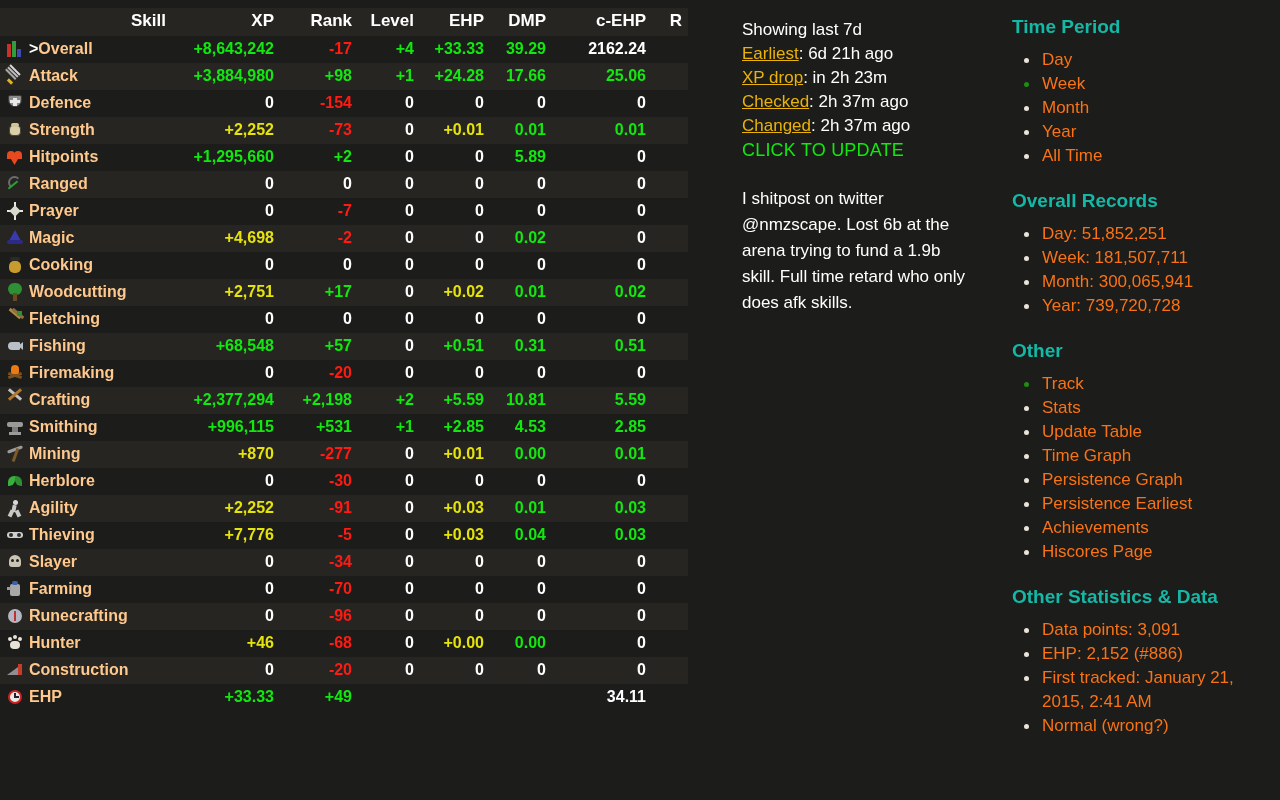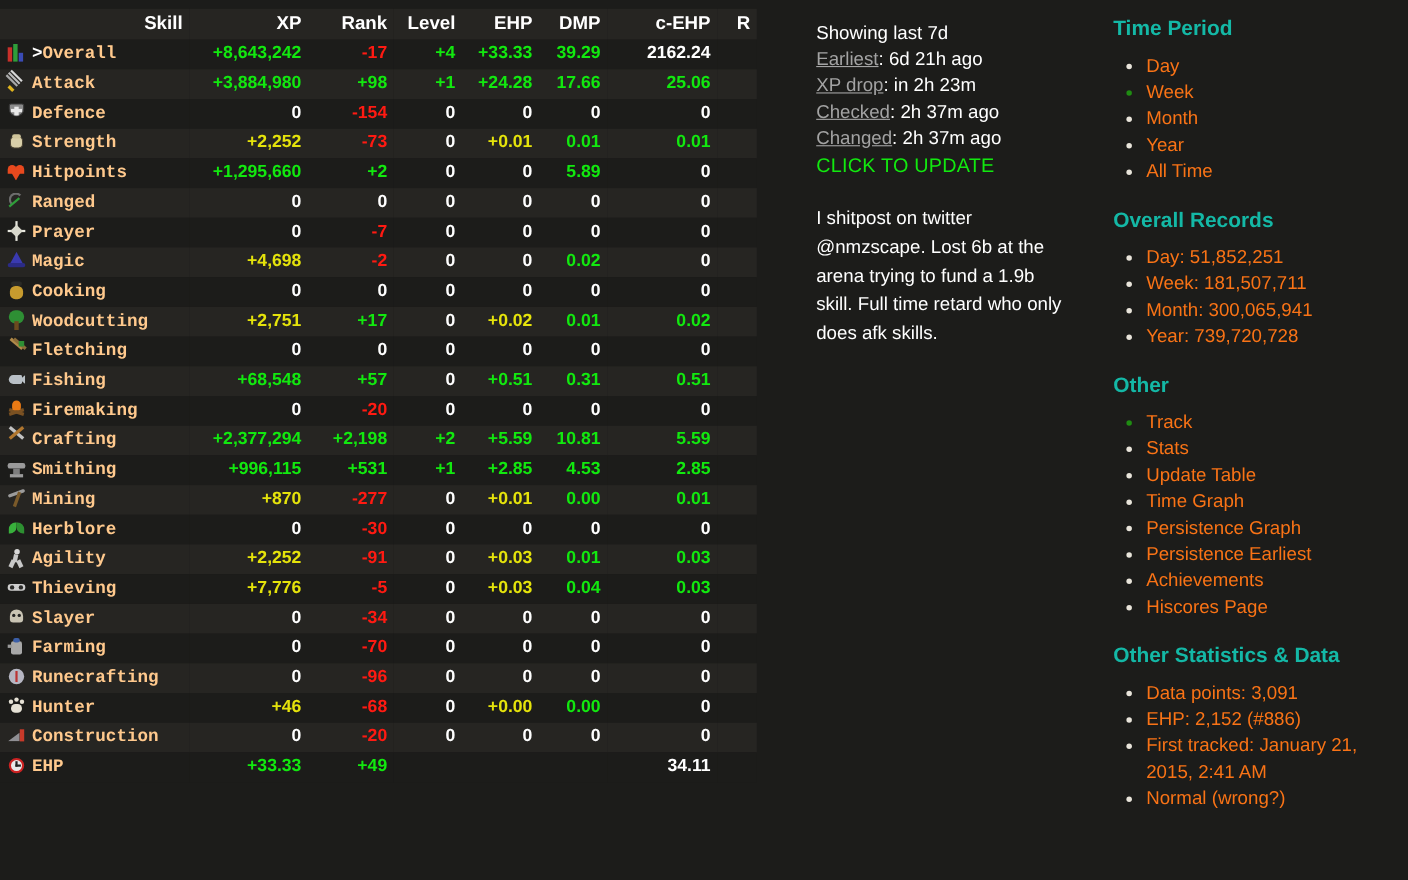--- a/index.html
+++ b/index.html
@@ -27,21 +27,21 @@
     color:#ffffff;
     background:#262522;
     font-size:17px;
     padding-bottom:5px;
   }
   th.h-skill{text-align:left;padding-left:6px;}
   th.link-col{color:#f0b080;}
   table.skills tr.r-even td{background:#262522;}
   table.skills tr.r-odd  td{background:#1c1c1a;}
   td.num{text-align:right;font-variant-numeric:tabular-nums;}
-  td.skillcell{text-align:left;font-family:Liberation Mono, monospace;}
+  td.skillcell{text-align:left;}
   .skillname{color:#ffc98d;}
   .gt{color:#ffffff;}
   .pos{color:#12e80f;}
   .neg{color:#ff1a12;}
   .zero{color:#ffffff;}
   .yel{color:#e5e30b;}
   .white{color:#ffffff;}
 
   
   col.c-skill{width:172px}
@@ -158,21 +158,21 @@
   .pepe i{position:absolute;display:block;}
   .pepe i:nth-child(1){left:1px;top:1px;width:18px;height:11px;background:#4e8a3a;border-radius:9px 9px 6px 6px;}
   .pepe i:nth-child(2){left:3px;top:2px;width:5px;height:5px;background:#f2f2ea;border-radius:50%;}
   .pepe i:nth-child(3){left:11px;top:2px;width:5px;height:5px;background:#f2f2ea;border-radius:50%;}
   .pepe i:nth-child(4){left:5px;top:4px;width:2px;height:2px;background:#111;border-radius:50%;}
   .pepe i:nth-child(5){left:13px;top:4px;width:2px;height:2px;background:#111;border-radius:50%;}
   .pepe i:nth-child(6){left:4px;top:8px;width:12px;height:2px;background:#2f5b22;border-radius:2px;}
   .pepe i:nth-child(7){left:1px;top:12px;width:14px;height:3px;background:#2f63c4;border-radius:2px;}
   .uname{color:#ffc98d;font-size:18px;}
   .mid .line{color:#ffffff;}
-  .mid .lbl{text-decoration:underline;color:#a3a3a3;}
+  .mid .lbl{text-decoration:underline;color:#eab308;}
   .mid .update{color:#12e80f;font-size:18px;letter-spacing:.2px;}
   .mid .bio{margin-top:24px;color:#ffffff;font-size:17px;line-height:26px;width:232px;}
 
   
   .side{position:absolute;left:1012px;top:16px;width:268px;}
   .side h3{
     margin:0 0 10px 0;font-size:19px;color:#14b8a6;font-weight:bold;
   }
   .side .sec{margin-bottom:22px;}
   .side ul{list-style:none;margin:0;padding:0;}

